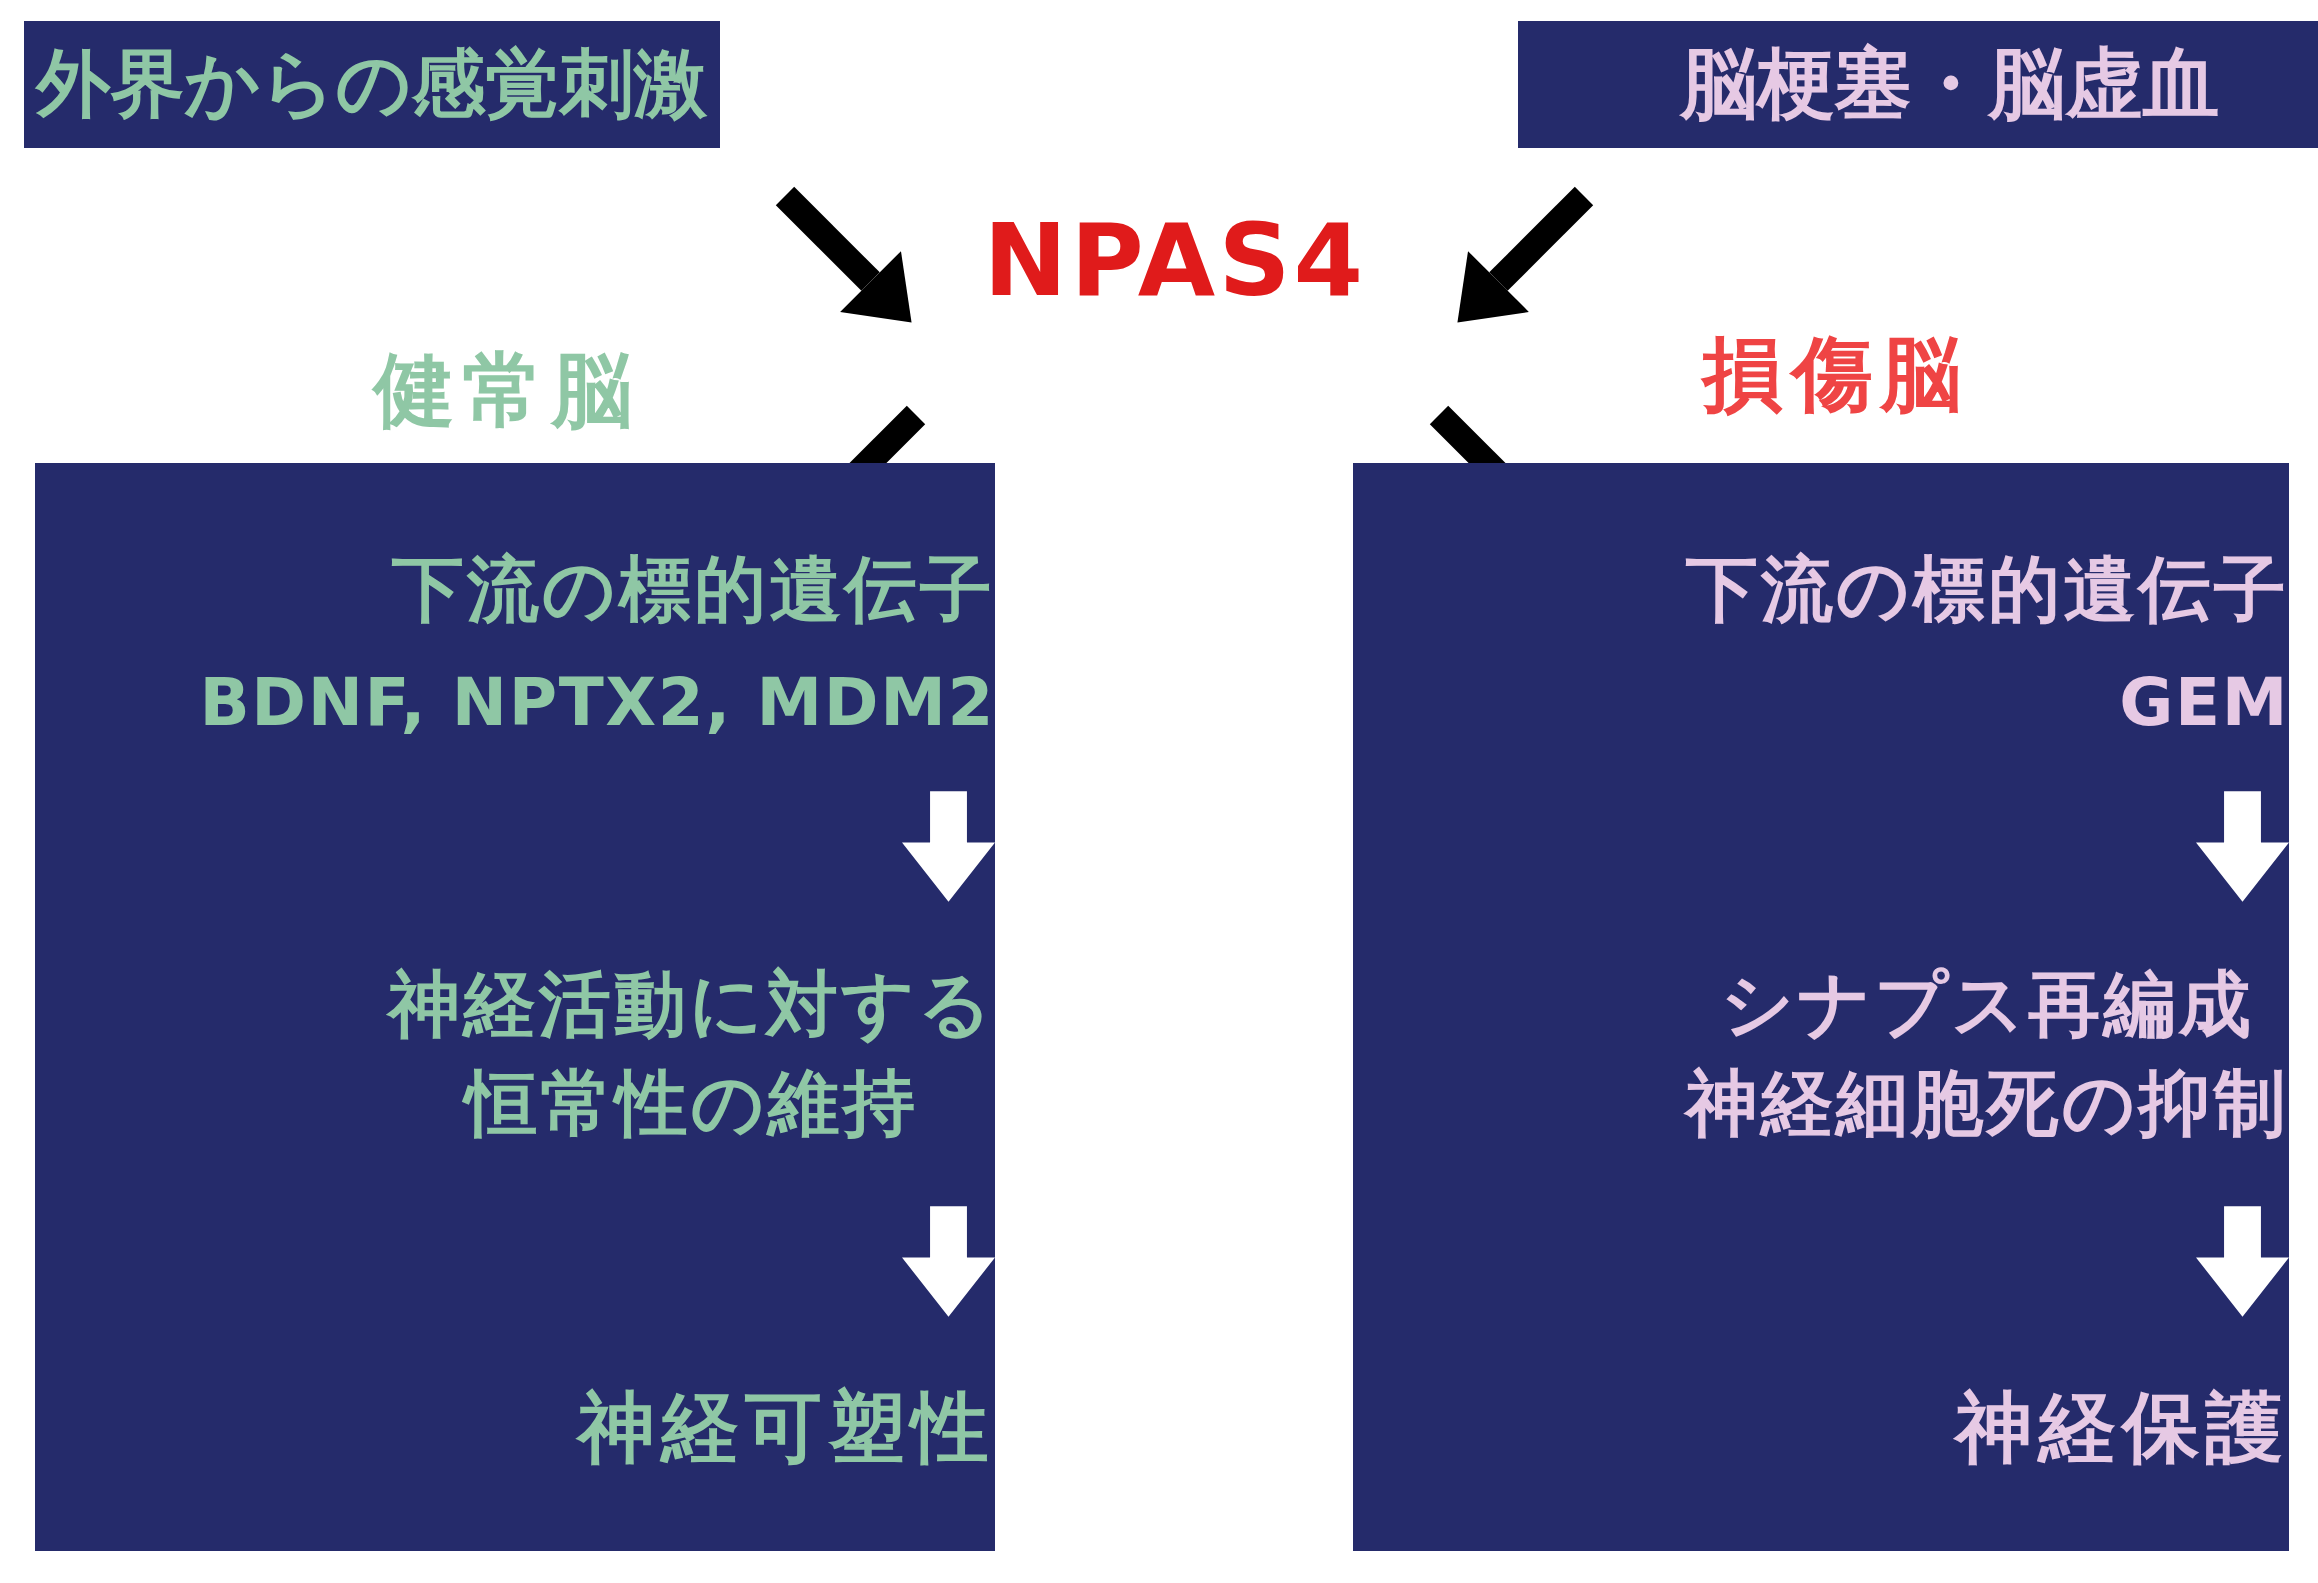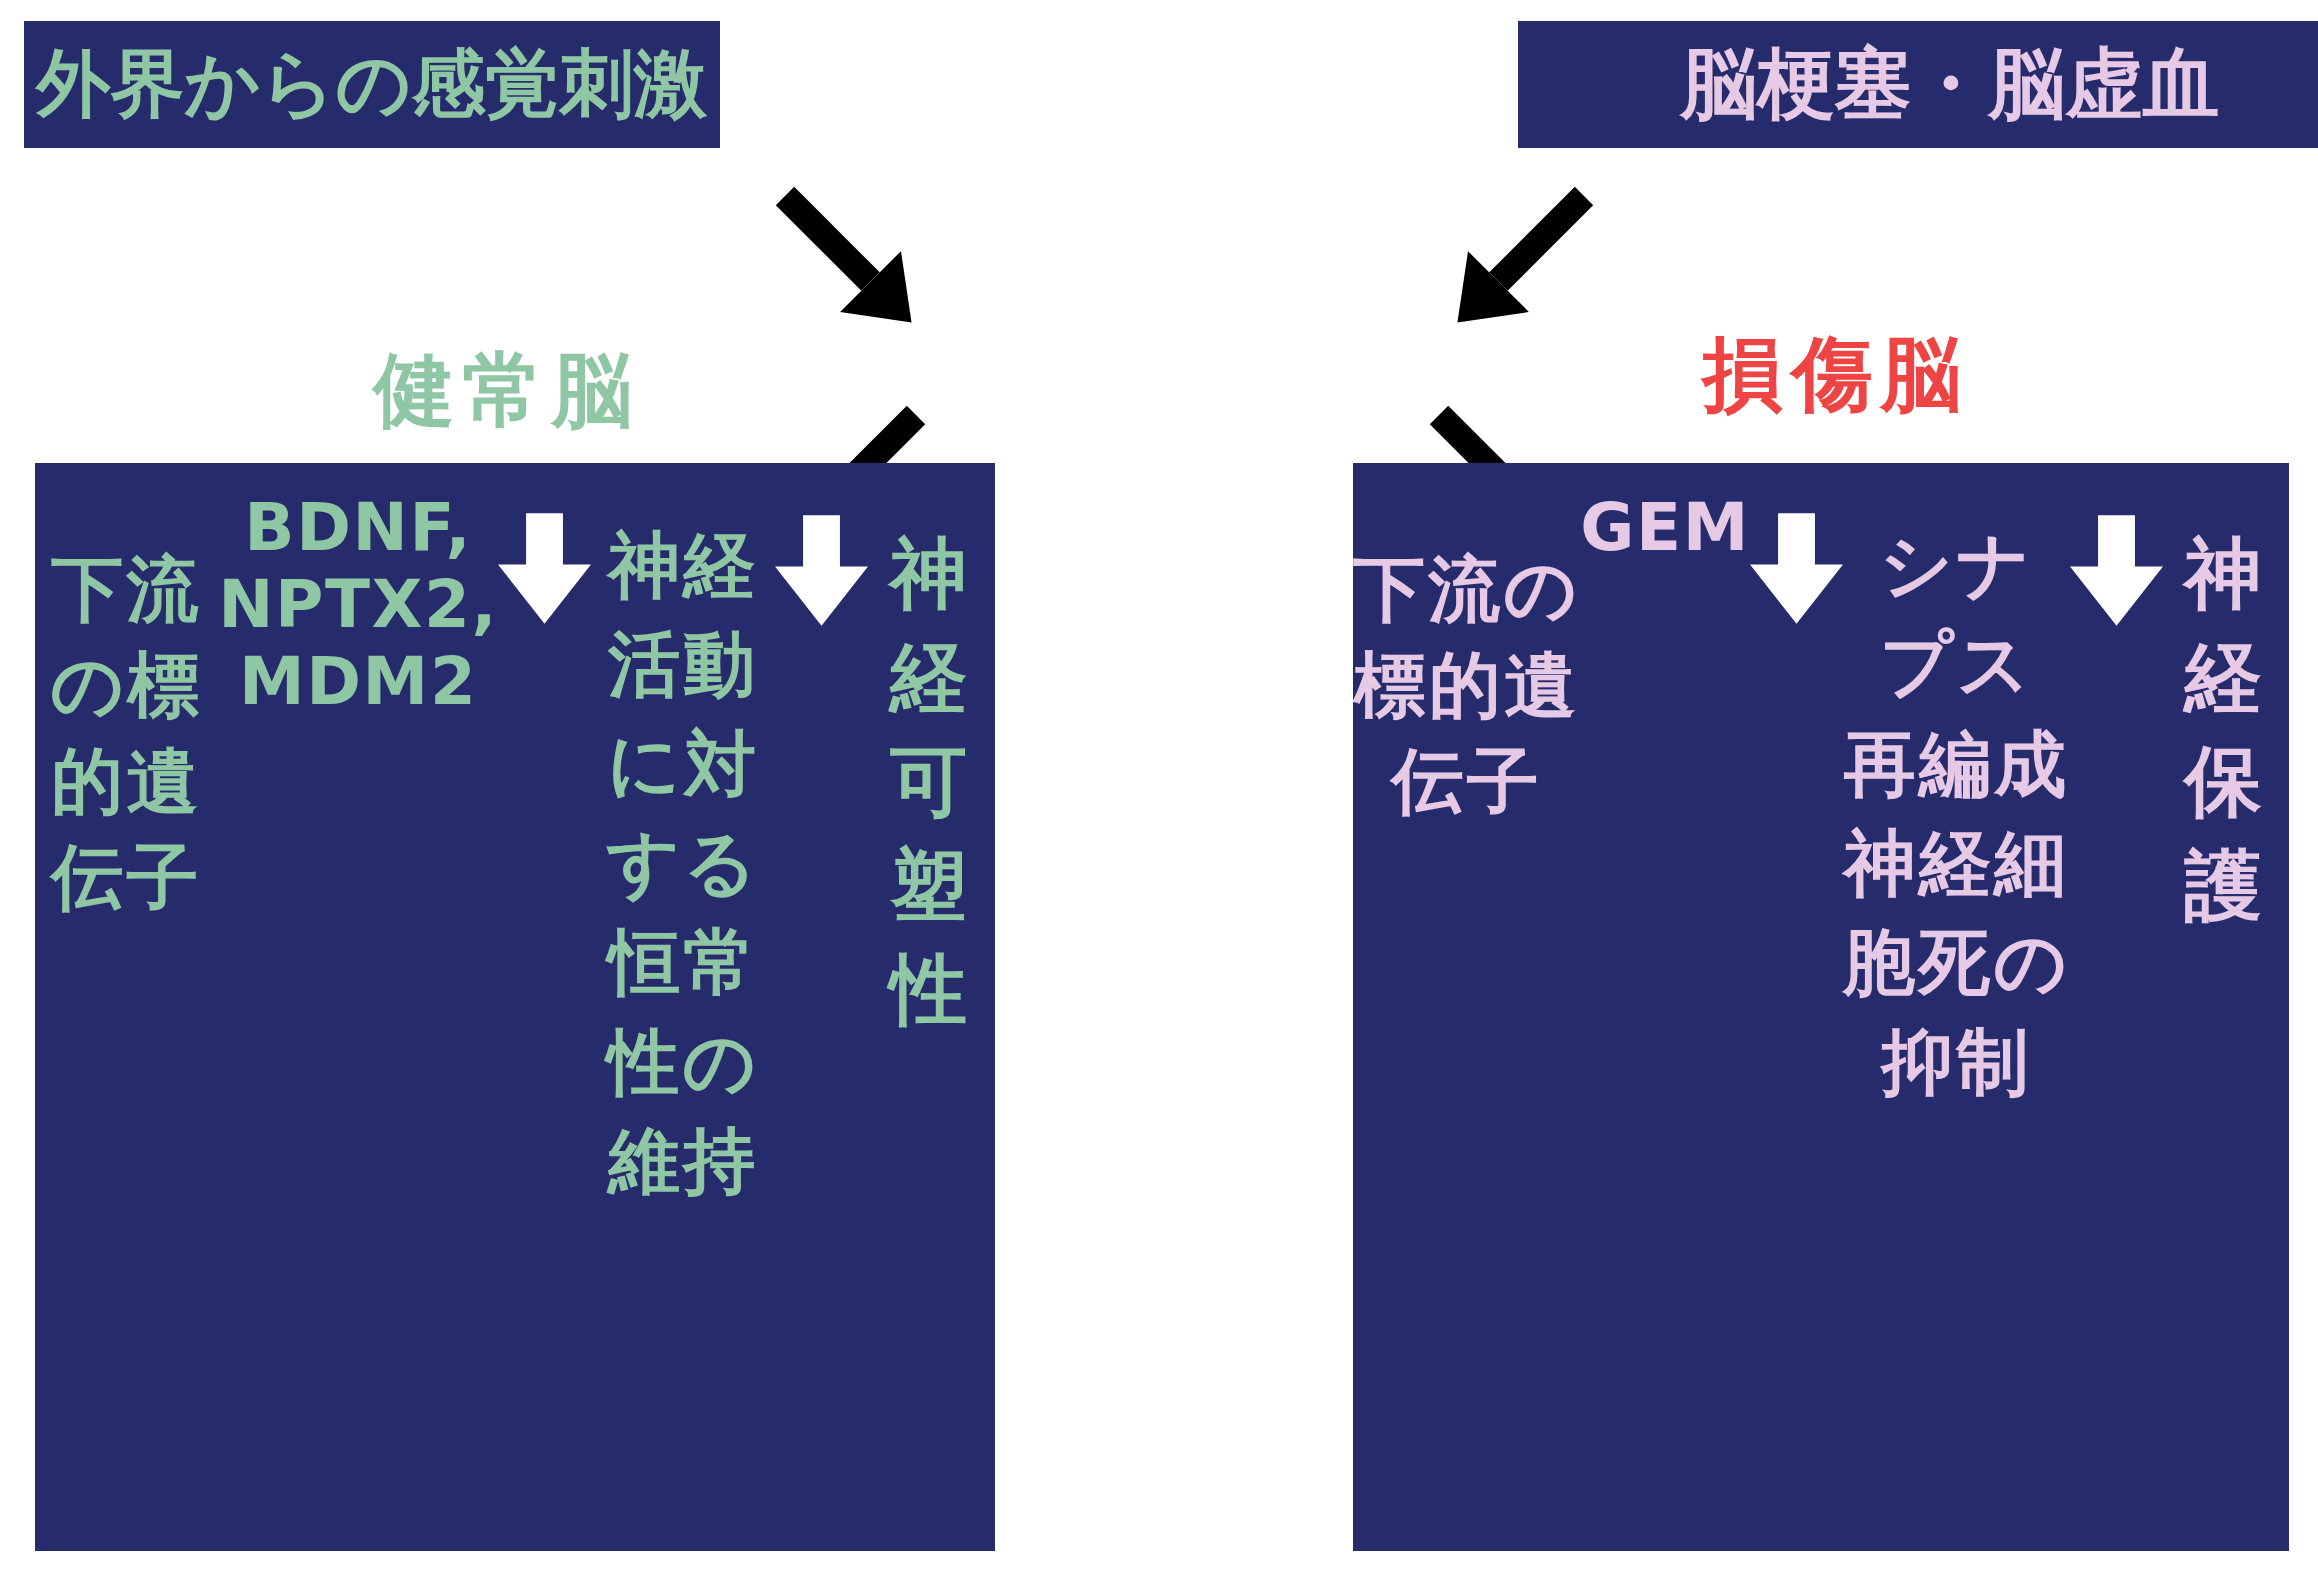--- a/index.html
+++ b/index.html
@@ -77,21 +77,22 @@
   .barrow.a3 { left: 916px; top: 372px; transform: rotate(135deg); }
   .barrow.a4 { left: 1439px; top: 372px; transform: rotate(45deg); }
 
   
   .panel {
     position: absolute;
     top: 463px;
     height: 1088px;
     background: #252b6b;
     display: flex;
-    align-items: flex-start;
+    flex-direction: column;
+    align-items: flex-end;
     text-align: center;
   }
   .panel.healthy { left: 35px;   width: 960px; color: #8fc7a5; }
   .panel.injured { left: 1353px; width: 936px; color: #e6c9e4; }
 
   .panel .title  { margin-top: 79px;  font-size: 72px; letter-spacing: 3.2px; }
   .panel .genes  { margin-top: 26px;  font-size: 66px; letter-spacing: 1.6px; }
   .panel .warrow { margin-top: 50px; line-height: 0; }
   .panel .effect { margin-top: 53px;  font-size: 72px; line-height: 1.38; letter-spacing: 3.2px; }
   .panel .warrow2 { margin-top: 52px; line-height: 0; }
@@ -120,20 +121,21 @@
   <div class="barrow a3">
     <div class="shaft"></div>
     <div class="head"></div>
   </div>
   <div class="barrow a4">
     <div class="shaft"></div>
     <div class="head"></div>
   </div>
 
   <div class="center-title">
+    <div class="line2">NPAS4</div>
   </div>
 
   <div class="branch-label healthy">健常脳</div>
   <div class="branch-label injured">損傷脳</div>
 
   <div class="panel healthy">
     <div class="title">下流の標的遺伝子</div>
     <div class="genes">BDNF, NPTX2, MDM2</div>
     <div class="warrow">
       <svg width="93" height="111" viewBox="0 0 116 138">

